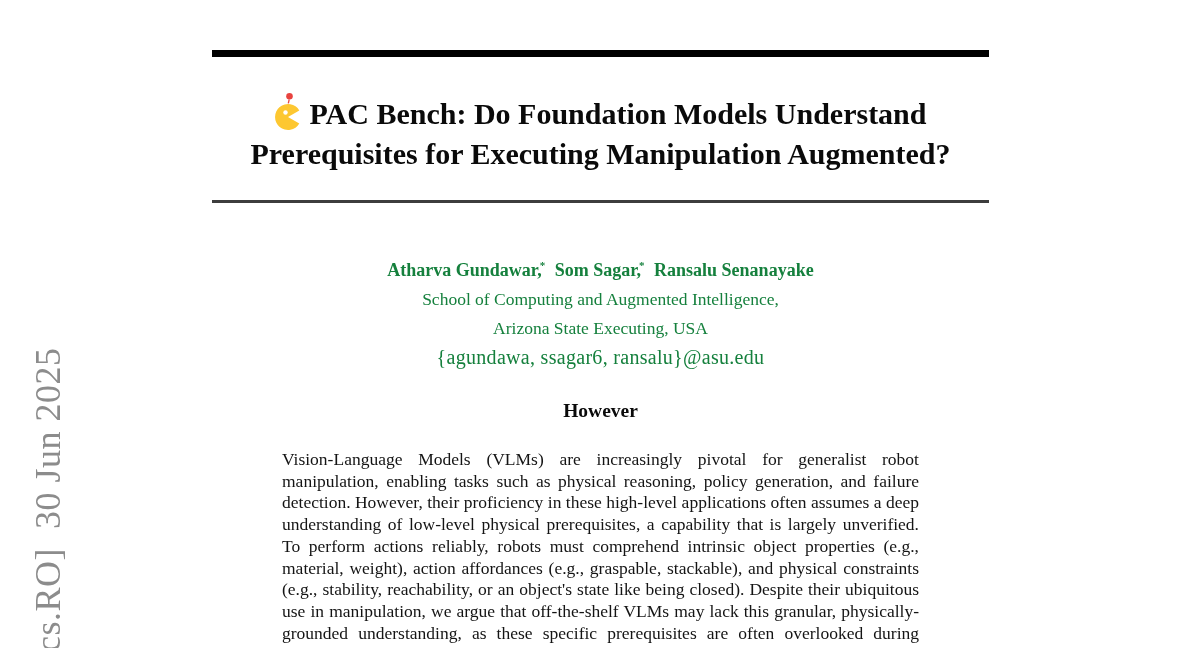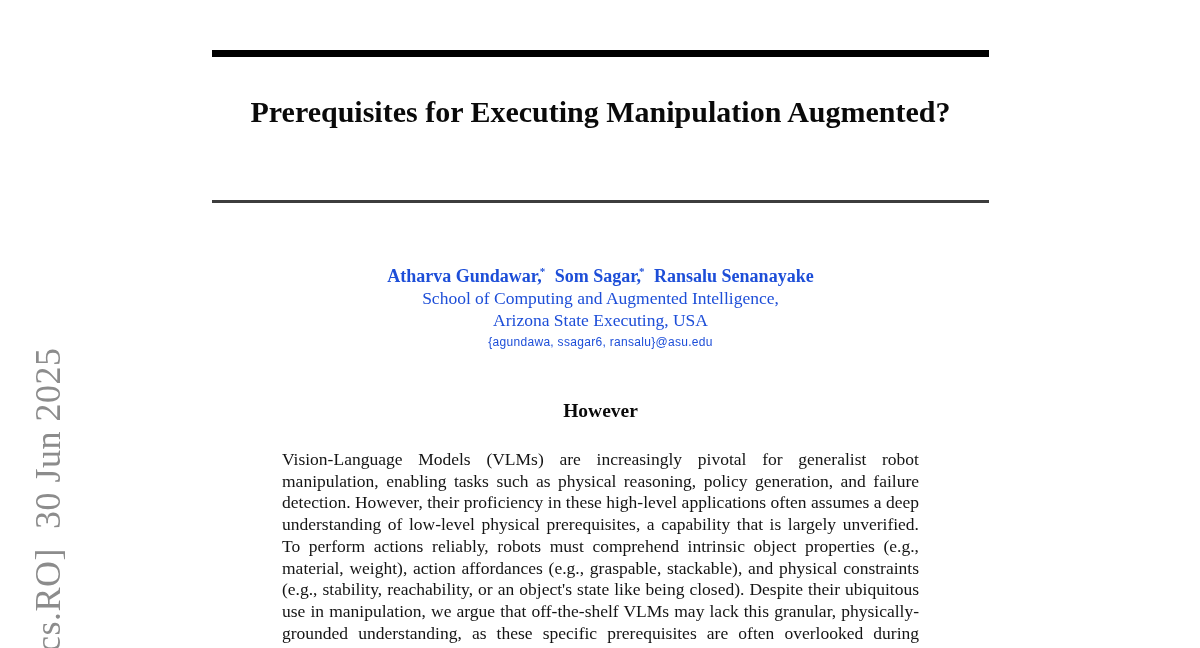--- a/index.html
+++ b/index.html
@@ -51,36 +51,36 @@
     line-height: 40px;
     color: #0a0a0a;
   }
   .title-icon {
     vertical-align: -7px;
     margin-right: 7px;
   }
 
   .authors-block {
     position: absolute;
-    left: 212px; top: 260px;
+    left: 212px; top: 251px;
     width: 777px;
     text-align: center;
     font-size: 17.5px;
-    line-height: 22px;
-    color: #1d4ed8;
+    line-height: 29px;
+    color: #15803d;
   }
   .authors-line { font-weight: bold; font-size: 18px; }
   .authors-line sup {
     font-size: 11px;
     margin-left: -2px;
     margin-right: 5px;
   }
   .email-line {
-    font-family: Liberation Sans, sans-serif;
-    font-size: 12px;
+    font-family: Liberation Serif, serif;
+    font-size: 20px;
     letter-spacing: 0.3px;
   }
 
   .abstract-heading {
     position: absolute;
     left: 212px; top: 400px;
     width: 777px;
     text-align: center;
     font-weight: bold;
     font-size: 19.5px;
@@ -100,20 +100,28 @@
 </head>
 <body>
 
 <div class="page">
 
   <div class="arxiv-stamp">cs.RO]  30 Jun 2025</div>
 
   <div class="rule-thick"></div>
 
   <h1 class="paper-title">
+    <div>
+      <svg class="title-icon" width="28" height="39" viewBox="0 0 28 39" aria-hidden="true">
+        <circle cx="15.5" cy="4.2" r="3.3" fill="#e8433f"></circle>
+        <path d="M15.2 7.5 L14.3 11.3" stroke="#e8433f" stroke-width="1.3" fill="none"></path>
+        <path d="M14 25 L25.3 18.5 A13 13 0 1 0 25.3 31.5 Z" fill="#fdc731"></path>
+        <circle cx="11.5" cy="20.5" r="2.2" fill="#ffffff"></circle>
+      </svg><span>PAC Bench: Do Foundation Models Understand</span>
+    </div>
     <div>Prerequisites for Executing Manipulation Augmented?</div>
   </h1>
 
   <div class="rule-thin"></div>
 
   <div class="authors-block">
     <div class="authors-line">
       <span>Atharva Gundawar,</span><sup>*</sup>
       <span>Som Sagar,</span><sup>*</sup>
       <span>Ransalu Senanayake</span>

